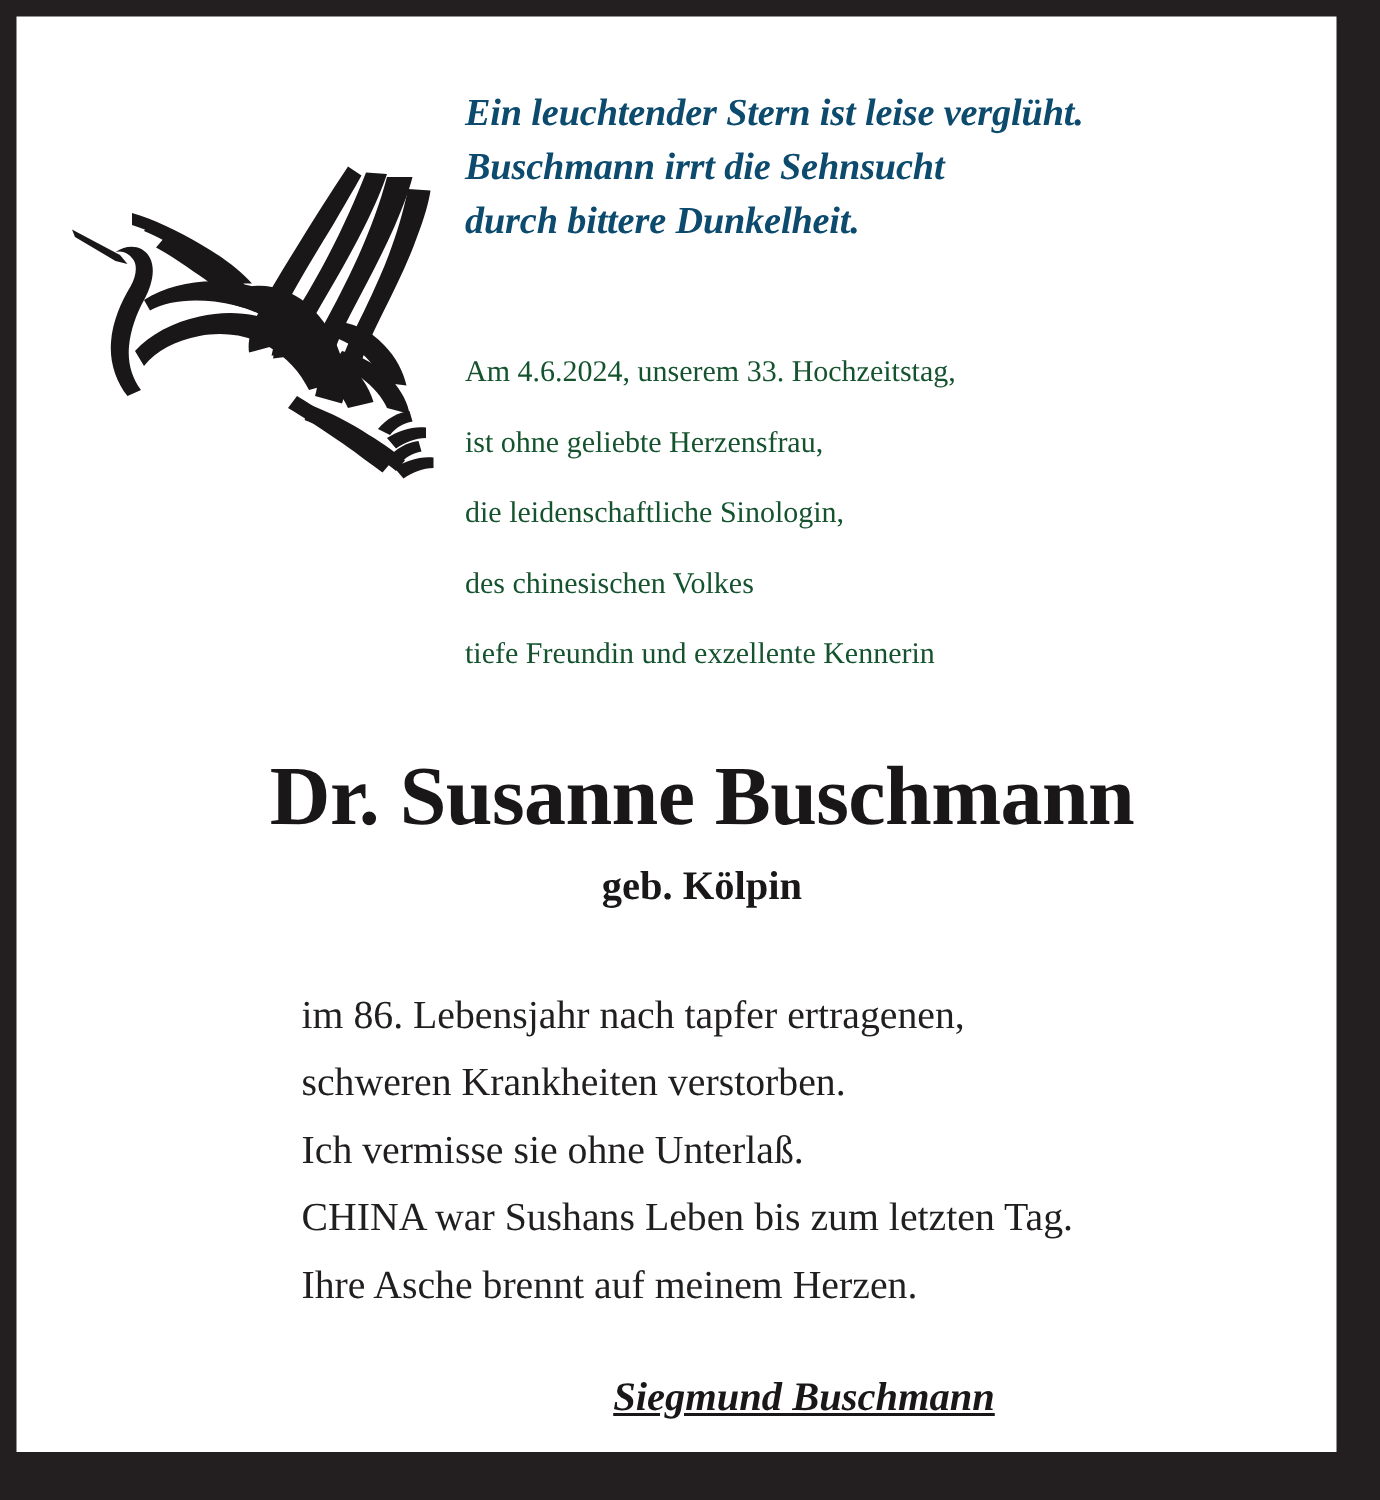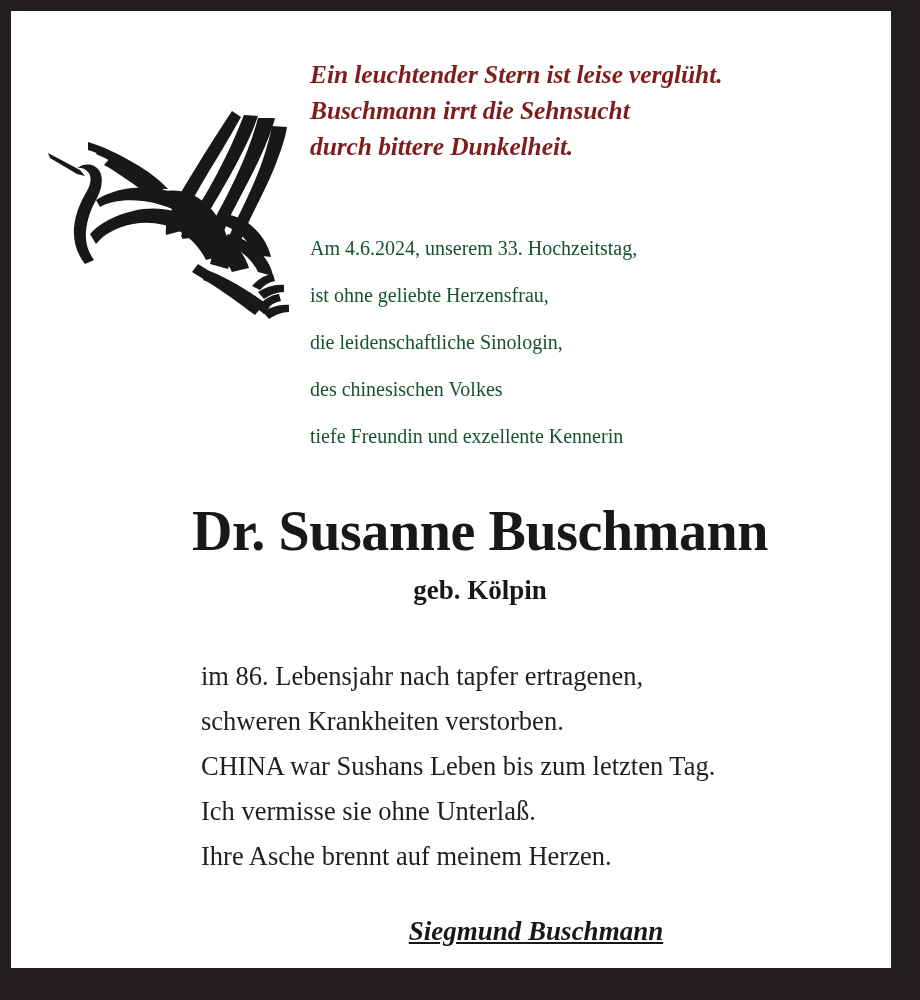--- a/index.html
+++ b/index.html
@@ -50,40 +50,40 @@
   .epigraph {
     position: absolute;
     left: 299px;
     top: 46px;
     width: 570px;
     font-style: italic;
     font-weight: bold;
     font-size: 25.5px;
     line-height: 36px;
     letter-spacing: -0.1px;
-    color: #7f1d1d;
+    color: #0c4a6e;
   }
   .epigraph .vline { display: block; white-space: pre; }
 
   
   .intro {
     position: absolute;
     left: 299px;
     top: 214px;
     width: 580px;
     font-size: 20px;
     line-height: 47px;
     color: #14532d;
   }
   .intro .pline { display: block; white-space: pre; }
 
   
   .name-block {
     position: absolute;
-    left: 16px;
+    left: 4px;
     top: 487px;
     width: 880px;
     text-align: center;
     padding-left: 13px;
   }
   .name {
     font-size: 56px;
     font-weight: bold;
     line-height: 66px;
     letter-spacing: -0.4px;
@@ -213,21 +213,21 @@
     </div>
 
     <div class="name-block">
       <div class="name">Dr. Susanne Buschmann</div>
       <div class="maiden">geb. Kölpin</div>
     </div>
 
     <div class="body-text">
       <span class="bline">im 86. Lebensjahr nach tapfer ertragenen,</span>
       <span class="bline">schweren Krankheiten verstorben.</span>
+      <span class="bline">Ich vermisse sie ohne Unterlaß.</span>
       <span class="bline">CHINA war Sushans Leben bis zum letzten Tag.</span>
-      <span class="bline">Ich vermisse sie ohne Unterlaß.</span>
       <span class="bline">Ihre Asche brennt auf meinem Herzen.</span>
     </div>
 
     <div class="signature">Siegmund Buschmann</div>
 
   </div>
 </div>
 
 </body></html>

